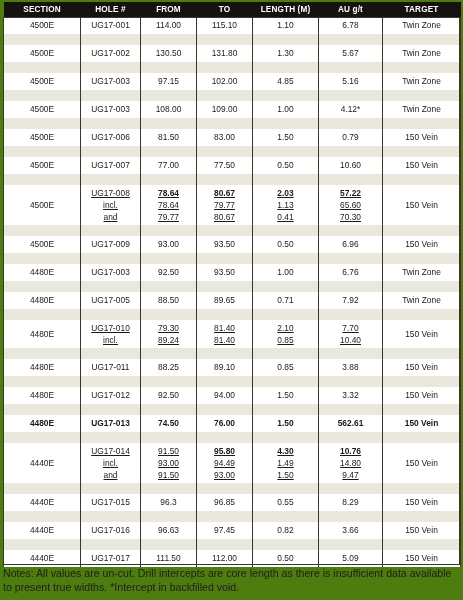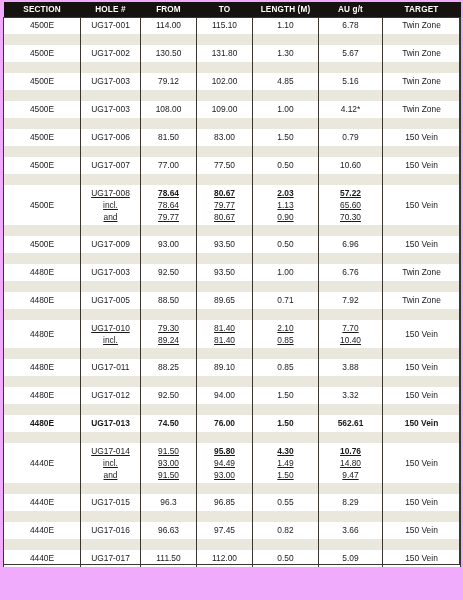--- a/index.html
+++ b/index.html
@@ -12,21 +12,21 @@
     height: 600px;
     overflow: hidden;
     font-family: "Liberation Sans", sans-serif;
     color: #1a1a1a;
   }
 
   #drill-results-page {
     width: 463px;
     height: 600px;
     box-sizing: border-box;
-    background: #f0abfc;
+    background: #4d7c0f;
     position: relative;
   }
 
   
   .header-band {
     position: absolute;
     left: 6px;
     top: 2px;
     width: 451px;
     height: 15px;
@@ -173,21 +173,21 @@
           <td>&nbsp;</td>
           <td>&nbsp;</td>
           <td>&nbsp;</td>
           <td>&nbsp;</td>
           <td>&nbsp;</td>
           <td>&nbsp;</td>
         </tr>
         <tr class="data-row">
           <td>4500E</td>
           <td>UG17-003</td>
-          <td>79.12</td>
+          <td>97.15</td>
           <td>102.00</td>
           <td>4.85</td>
           <td>5.16</td>
           <td>Twin Zone</td>
         </tr>
         <tr class="spacer-row">
           <td>&nbsp;</td>
           <td>&nbsp;</td>
           <td>&nbsp;</td>
           <td>&nbsp;</td>
@@ -269,21 +269,21 @@
             <span class="lines">
               <span class="bold">80.67</span>
               <span>79.77</span>
               <span>80.67</span>
             </span>
           </td>
           <td>
             <span class="lines">
               <span class="bold">2.03</span>
               <span>1.13</span>
-              <span>0.90</span>
+              <span>0.41</span>
             </span>
           </td>
           <td>
             <span class="lines">
               <span class="bold">57.22</span>
               <span>65.60</span>
               <span>70.30</span>
             </span>
           </td>
           <td>150 Vein</td>
@@ -539,14 +539,15 @@
           <td>112.00</td>
           <td>0.50</td>
           <td>5.09</td>
           <td>150 Vein</td>
         </tr>
       </tbody>
   </table>
 
   <div class="table-frame"></div>
 
+  <div class="notes">Notes: All values are un-cut. Drill intercepts are core length as there is insufficient data available to present true widths. *Intercept in backfilled void.</div>
 
 </div>
 
 </body></html>

